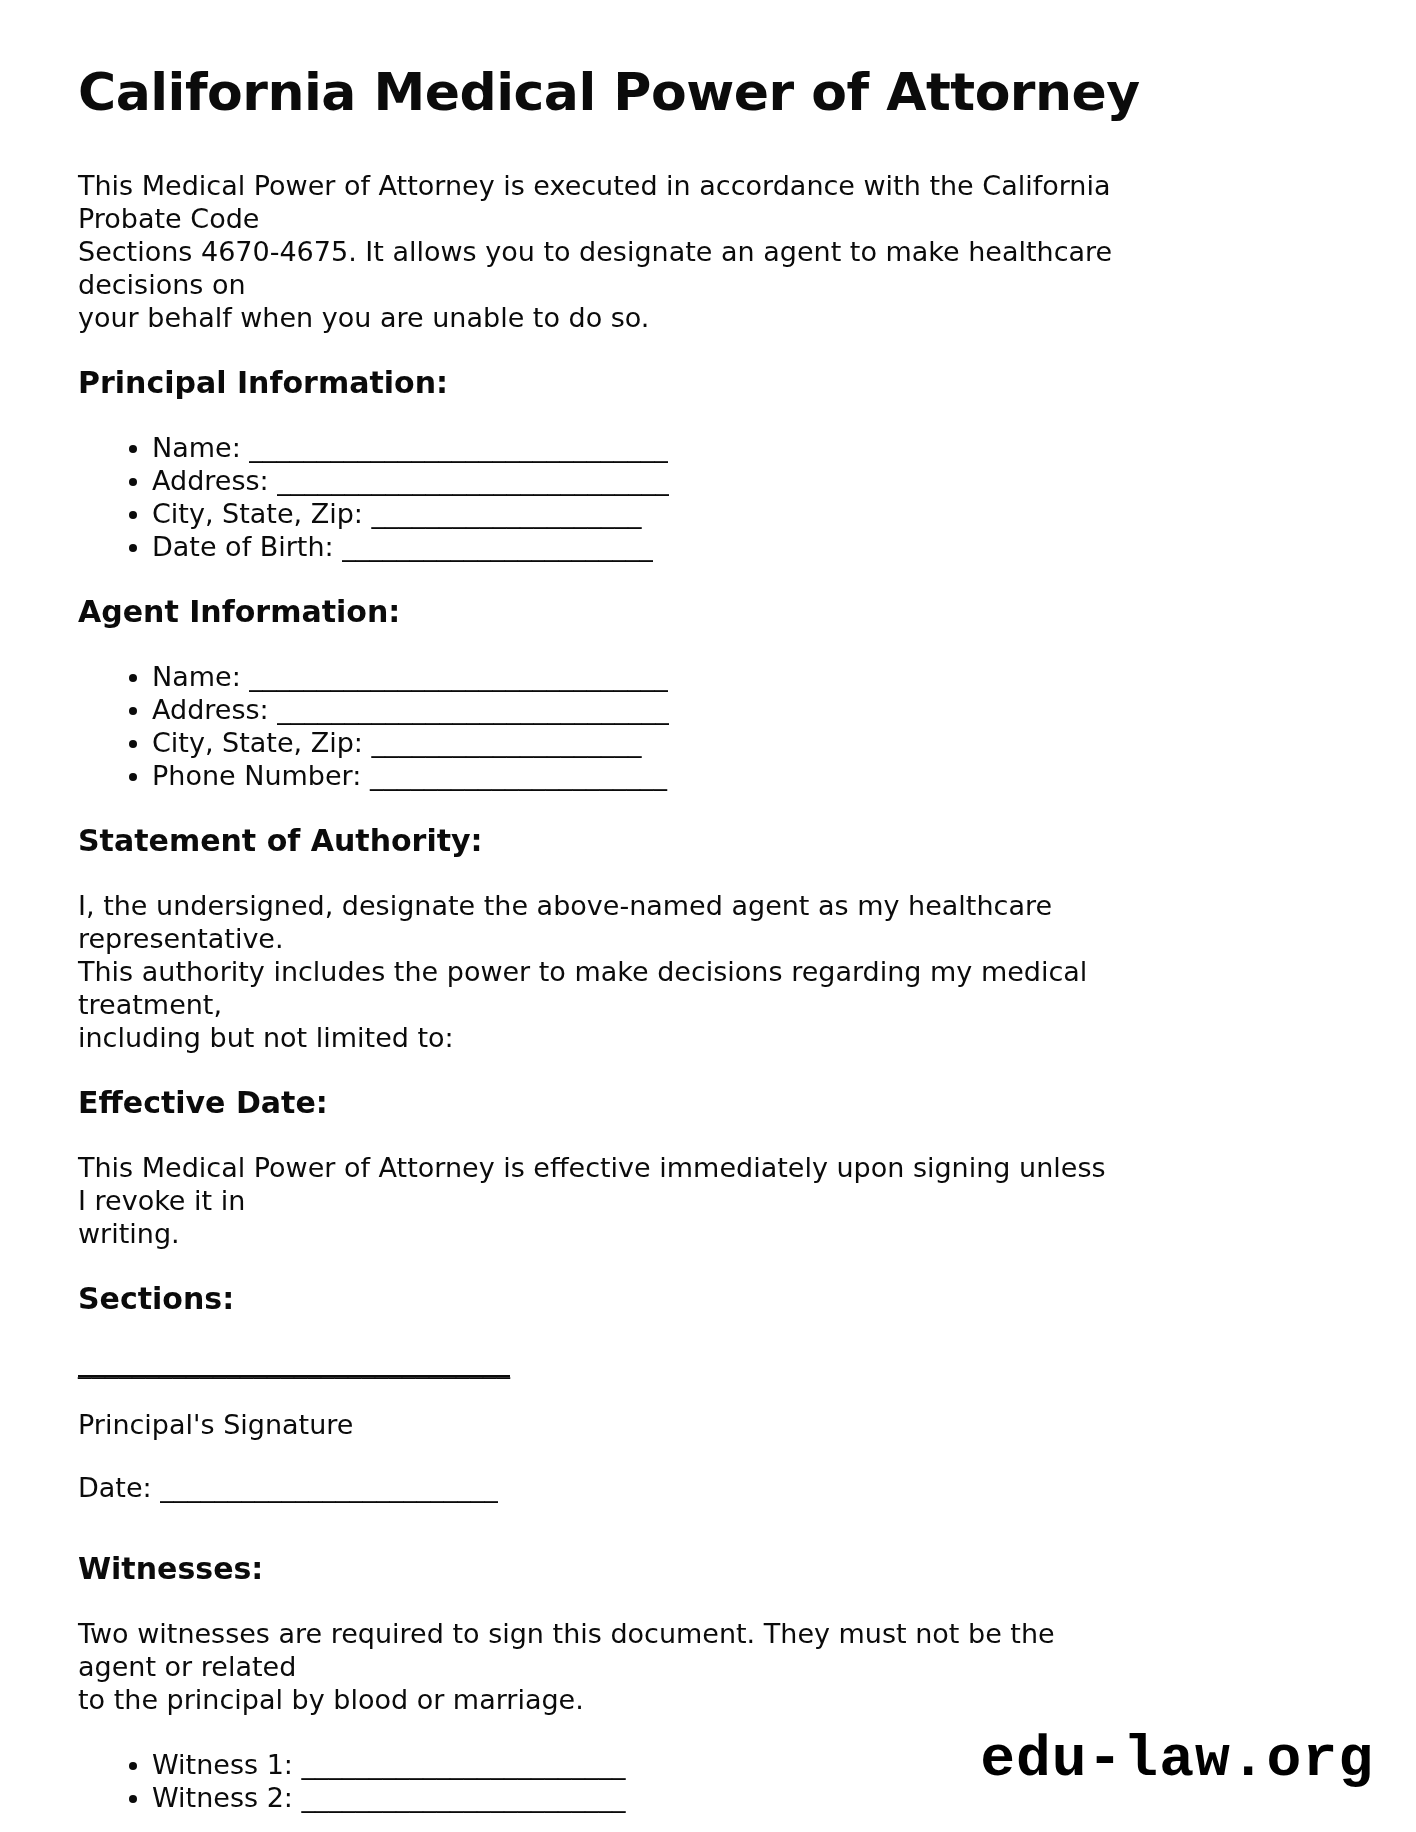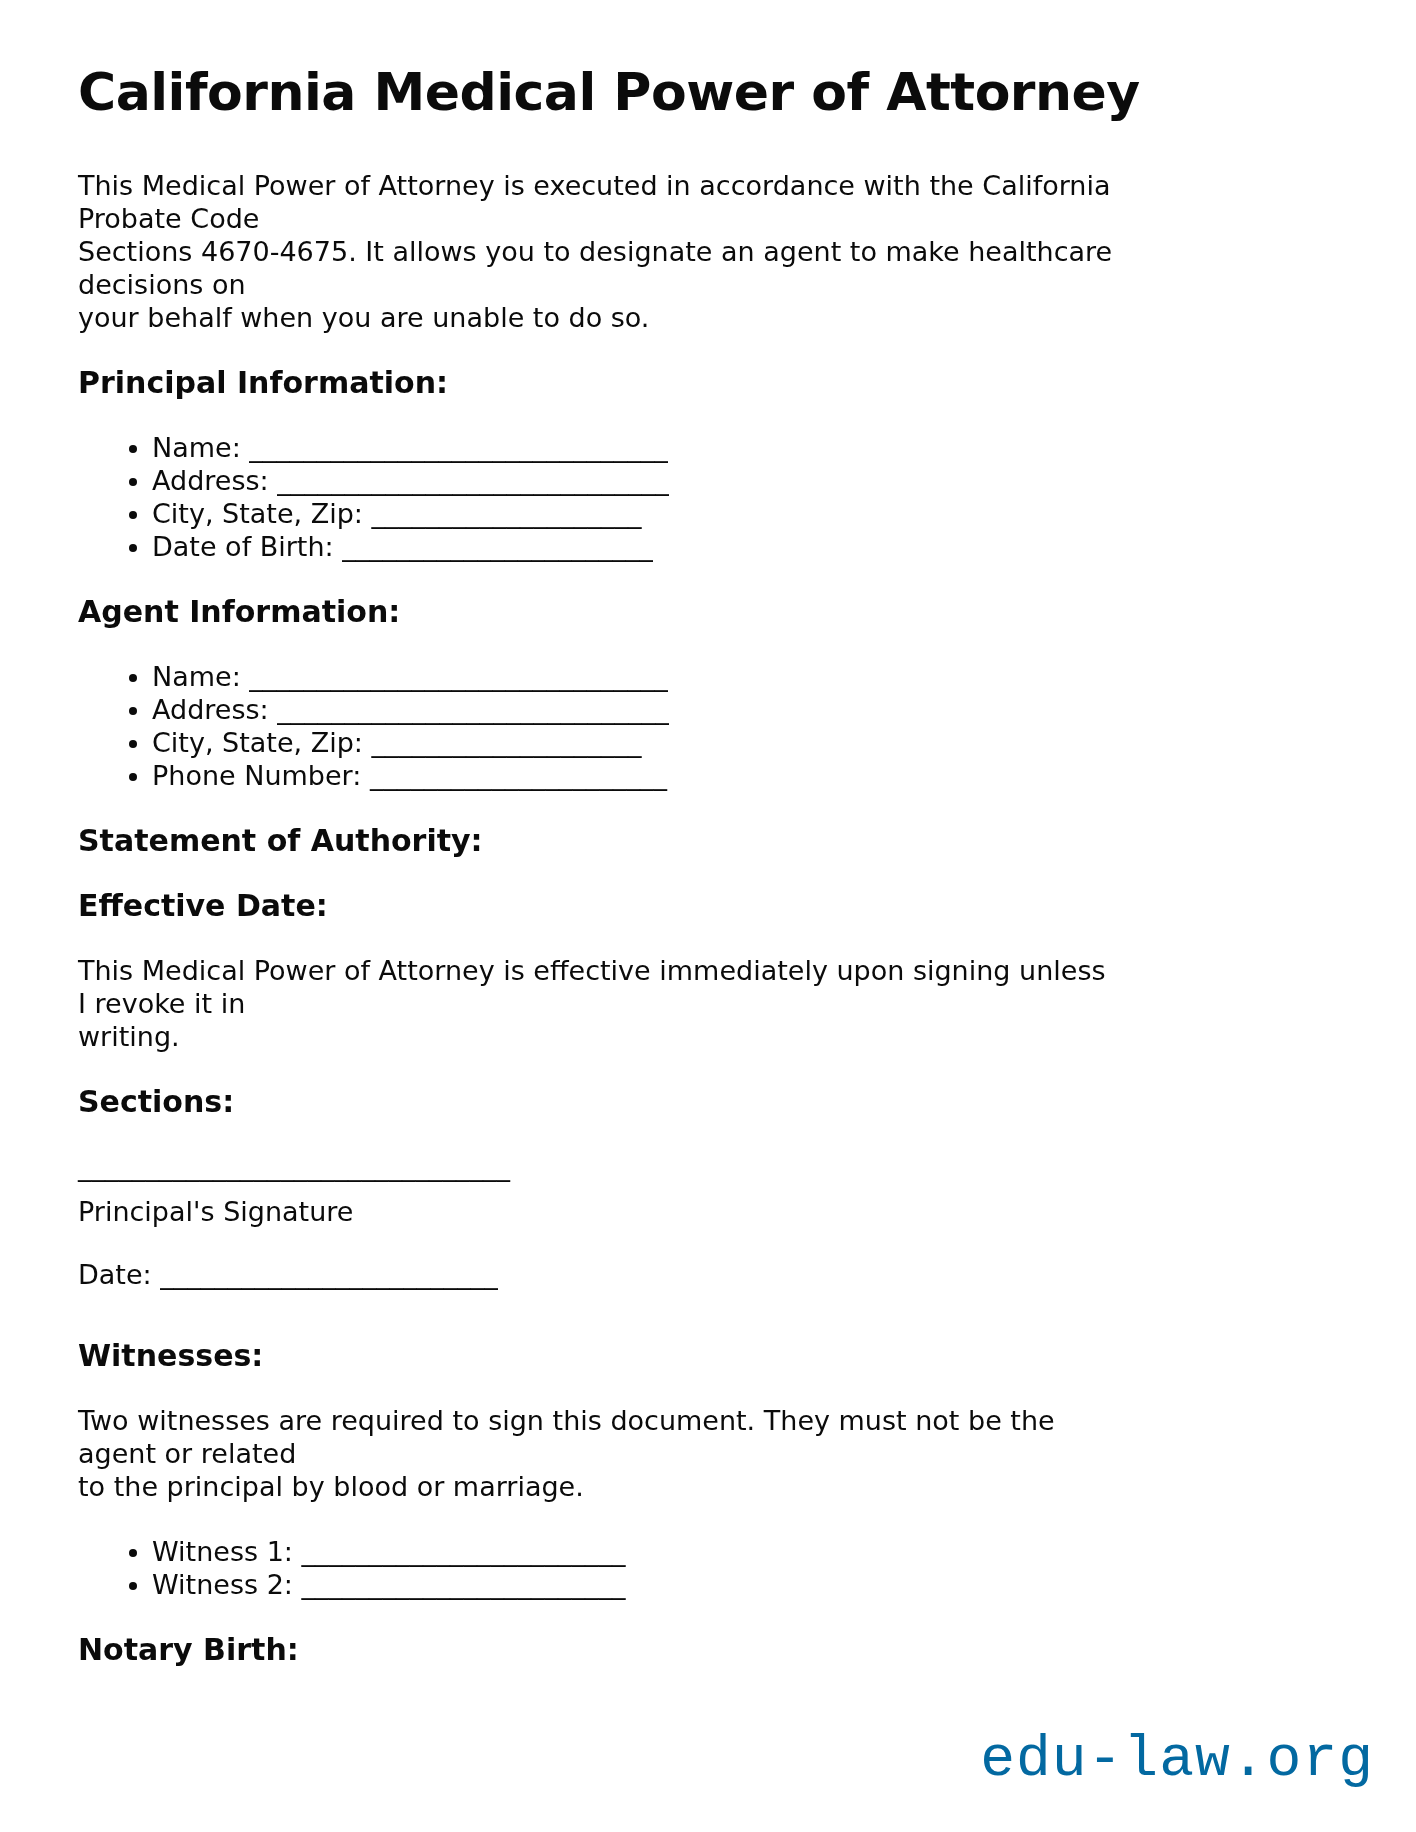--- a/index.html
+++ b/index.html
@@ -44,41 +44,43 @@
   ul.field-list li{margin:0;padding:0;}
   ol.num-list li{margin:0;padding:0 0 0 6px;}
   .blank-line{
     font-size:27px;
     letter-spacing:0;
     white-space:nowrap;
   }
   .sig-line{
     font-size:27px;
     line-height:33px;
-    margin:0 0 12px 0;
+    margin:0 0 28px 0;
+    text-decoration:underline;
   }
   .sig-caption{
     font-size:27px;
     line-height:33px;
     margin:8px 0 30px 0;
   }
   .date-row{
     font-size:27px;
     line-height:33px;
     margin:0 0 48px 0;
   }
   .watermark{
     position:absolute;
     right:42px;
     bottom:40px;
     font-family:"Liberation Mono","DejaVu Sans Mono",monospace;
     font-size:58px;
-    color:#0369a1;
+    color:#000000;
     letter-spacing:1px;
     white-space:nowrap;
+    font-weight:bold;
   }
 </style>
 </head>
 <body>
 
 <div class="page">
 
   <h1 class="doc-title">California Medical Power of Attorney</h1>
 
   <p class="body-text">This Medical Power of Attorney is executed in accordance with the California Probate Code
@@ -98,20 +100,23 @@
 
   <ul class="field-list">
     <li><span>Name:</span> <span class="blank-line">_______________________________</span></li>
     <li><span>Address:</span> <span class="blank-line">_____________________________</span></li>
     <li><span>City, State, Zip:</span> <span class="blank-line">____________________</span></li>
     <li><span>Phone Number:</span> <span class="blank-line">______________________</span></li>
   </ul>
 
   <h3 class="section-heading">Statement of Authority:</h3>
 
+  <p class="body-text">I, the undersigned, designate the above-named agent as my healthcare representative.
+This authority includes the power to make decisions regarding my medical treatment,
+including but not limited to:</p>
 
 
   <h3 class="section-heading">Effective Date:</h3>
 
   <p class="body-text">This Medical Power of Attorney is effective immediately upon signing unless I revoke it in
 writing.</p>
 
   <h3 class="section-heading">Sections:</h3>
 
   <p class="sig-line"><span class="blank-line">________________________________</span></p>

